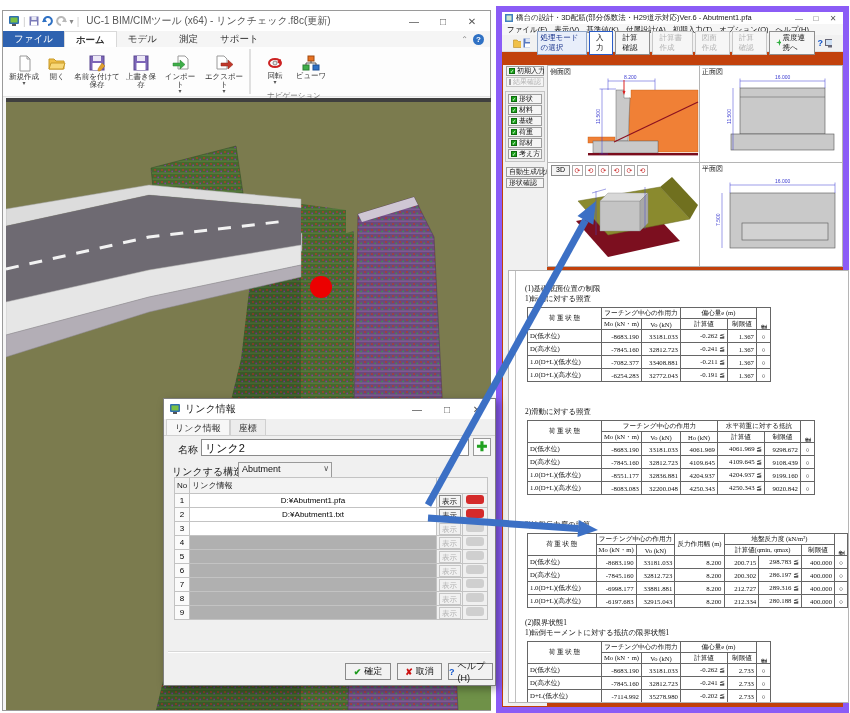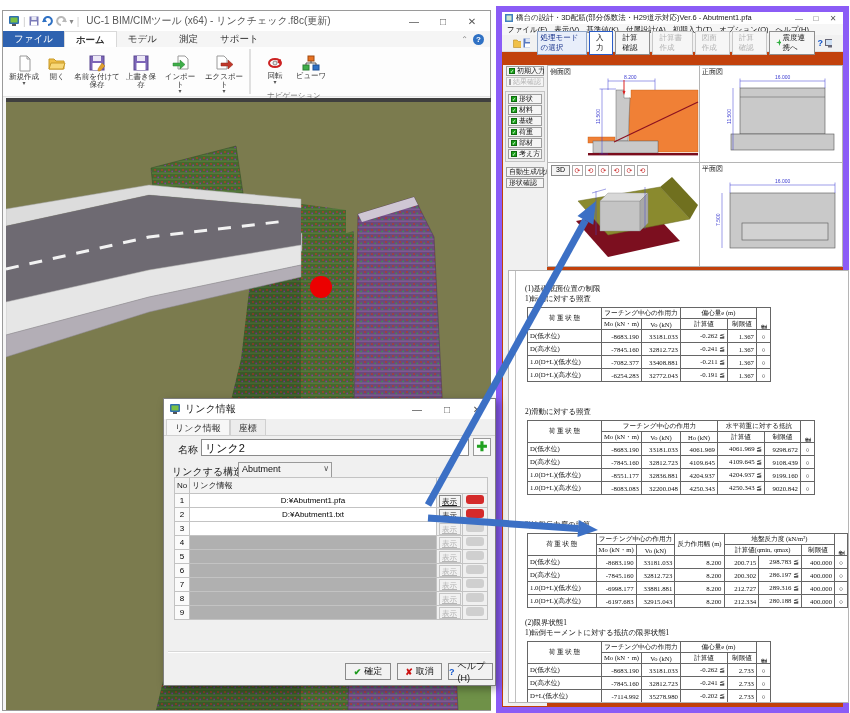--- a/index.html
+++ b/index.html
@@ -41,21 +41,21 @@
 .combo{position:absolute;background:#f2f2f2;border:1px solid #9a9a9a;font-size:9px;padding:1px 14px 1px 3px;color:#111;}
 .combo .cv{position:absolute;right:2px;top:1px;color:#555;font-size:8px;}
 #plusbtn{position:absolute;width:18px;height:18px;border:1px solid #9a9a9a;background:#fbfbfb;color:#21a121;font-size:13px;font-weight:bold;text-align:center;line-height:16px;}
 #dtable{position:absolute;left:10px;top:78px;width:313px;border-collapse:collapse;font-size:8px;table-layout:fixed;}
 #dtable td{border:1px solid #c3c3c3;height:14px;padding:0 2px;overflow:hidden;white-space:nowrap;}
 #dtable tr.hd td{height:16px;background:#f3f3f3;text-align:left;color:#222;}
 #dtable td.no{text-align:center;background:#fbfbfb;}
 #dtable td.info{text-align:center;background:#fff;}
 #dtable td.info.gray{background:#b0b0b0;}
 #dtable td.bcell{text-align:center;padding:0;}
-.showbtn{display:inline-block;width:22px;height:12px;border:1px solid #8a8a8a;background:#f4f4f4;font-size:7.5px;line-height:11px;text-align:center;color:#222;text-decoration:underline;}
+.showbtn{display:inline-block;width:22px;height:12px;border:1px solid #8a8a8a;background:#f4f4f4;font-size:7.5px;line-height:11px;text-align:center;color:#222;}
 .showbtn.dis{border-color:#c5c5c5;color:#b5b5b5;background:#f1f1f1;}
 .minusbtn{display:inline-block;width:18px;height:9px;border-radius:3px;background:#d42a2a;}
 .minusbtn.dis{background:#cfcfcf;}
 #dlg-sep{position:absolute;left:4px;right:4px;top:252px;border-top:1px solid #d8d8d8;border-bottom:1px solid #fff;}
 .dbtn{position:absolute;top:264px;height:17px;border:1px solid #8a8a8a;background:#f2f2f2;font-size:9px;display:flex;align-items:center;justify-content:center;gap:3px;color:#111;}
 .dbtn .g{color:#1d9a1d;font-weight:bold;}
 .dbtn .r{color:#cc1111;font-weight:bold;}
 .dbtn .b{color:#1155cc;font-weight:bold;}
 
 #rw{left:496px;top:6px;width:353px;height:707px;border:6px solid #8b5cf6;background:#c2410c;}

